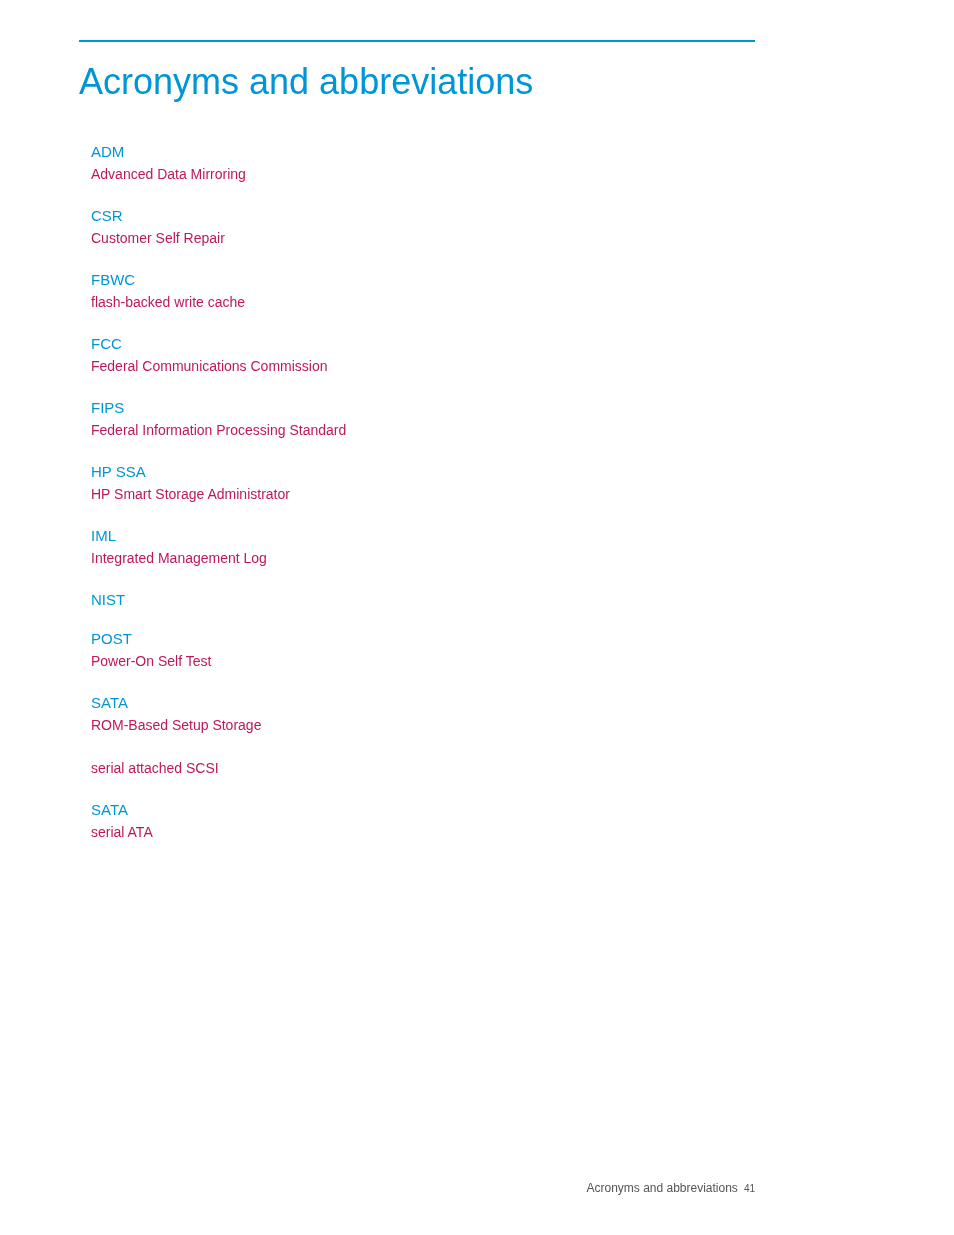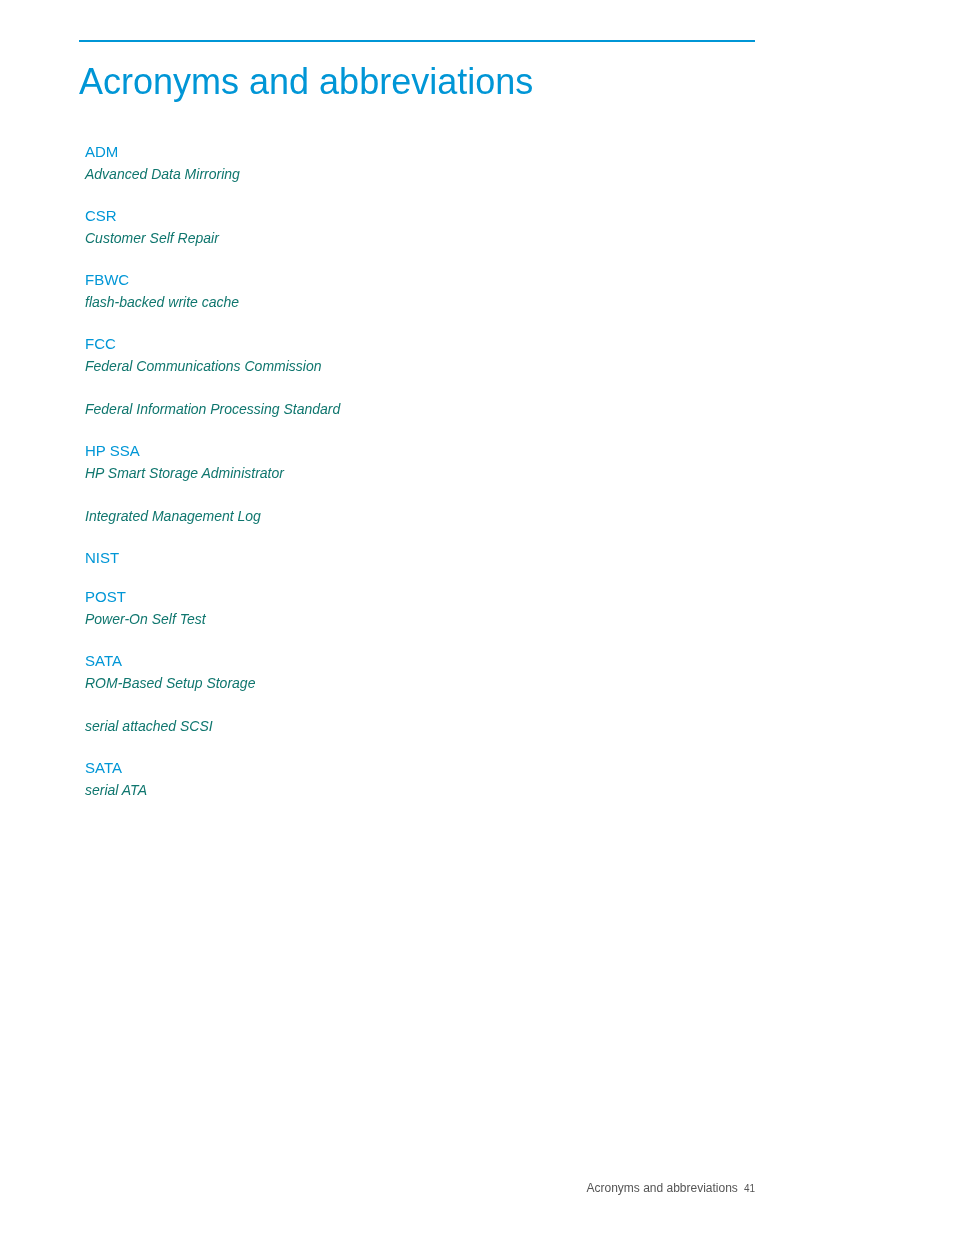--- a/index.html
+++ b/index.html
@@ -32,39 +32,38 @@
 
     .page-title {
       font-size: 36px;
       font-weight: 300;
       color: #0096d6;
       margin-bottom: 40px;
       line-height: 1.2;
     }
 
     .acronym-list {
-      margin-left: 6px;
+      margin-left: 12px;
     }
 
     .acronym-entry {
       margin-bottom: 22px;
     }
 
     .acronym-term {
       font-size: 15px;
       font-weight: 400;
       color: #0096d6;
       margin-bottom: 4px;
     }
 
     .acronym-definition {
       font-size: 14px;
-      color: #0f766e;
+      color: #be185d;
       line-height: 1.5;
-      font-style: italic;
     }
 
     .page-footer {
       position: absolute;
       bottom: 40px;
       right: 79px;
       font-size: 12px;
       color: #555555;
       display: flex;
       align-items: center;
@@ -99,27 +98,29 @@
       </div>
       <div class="acronym-entry">
         <div class="acronym-term">FBWC</div>
         <div class="acronym-definition">flash-backed write cache</div>
       </div>
       <div class="acronym-entry">
         <div class="acronym-term">FCC</div>
         <div class="acronym-definition">Federal Communications Commission</div>
       </div>
       <div class="acronym-entry">
+        <div class="acronym-term">FIPS</div>
         <div class="acronym-definition">Federal Information Processing Standard</div>
       </div>
       <div class="acronym-entry">
         <div class="acronym-term">HP SSA</div>
         <div class="acronym-definition">HP Smart Storage Administrator</div>
       </div>
       <div class="acronym-entry">
+        <div class="acronym-term">IML</div>
         <div class="acronym-definition">Integrated Management Log</div>
       </div>
       <div class="acronym-entry">
         <div class="acronym-term">NIST</div>
       </div>
       <div class="acronym-entry">
         <div class="acronym-term">POST</div>
         <div class="acronym-definition">Power-On Self Test</div>
       </div>
       <div class="acronym-entry">

